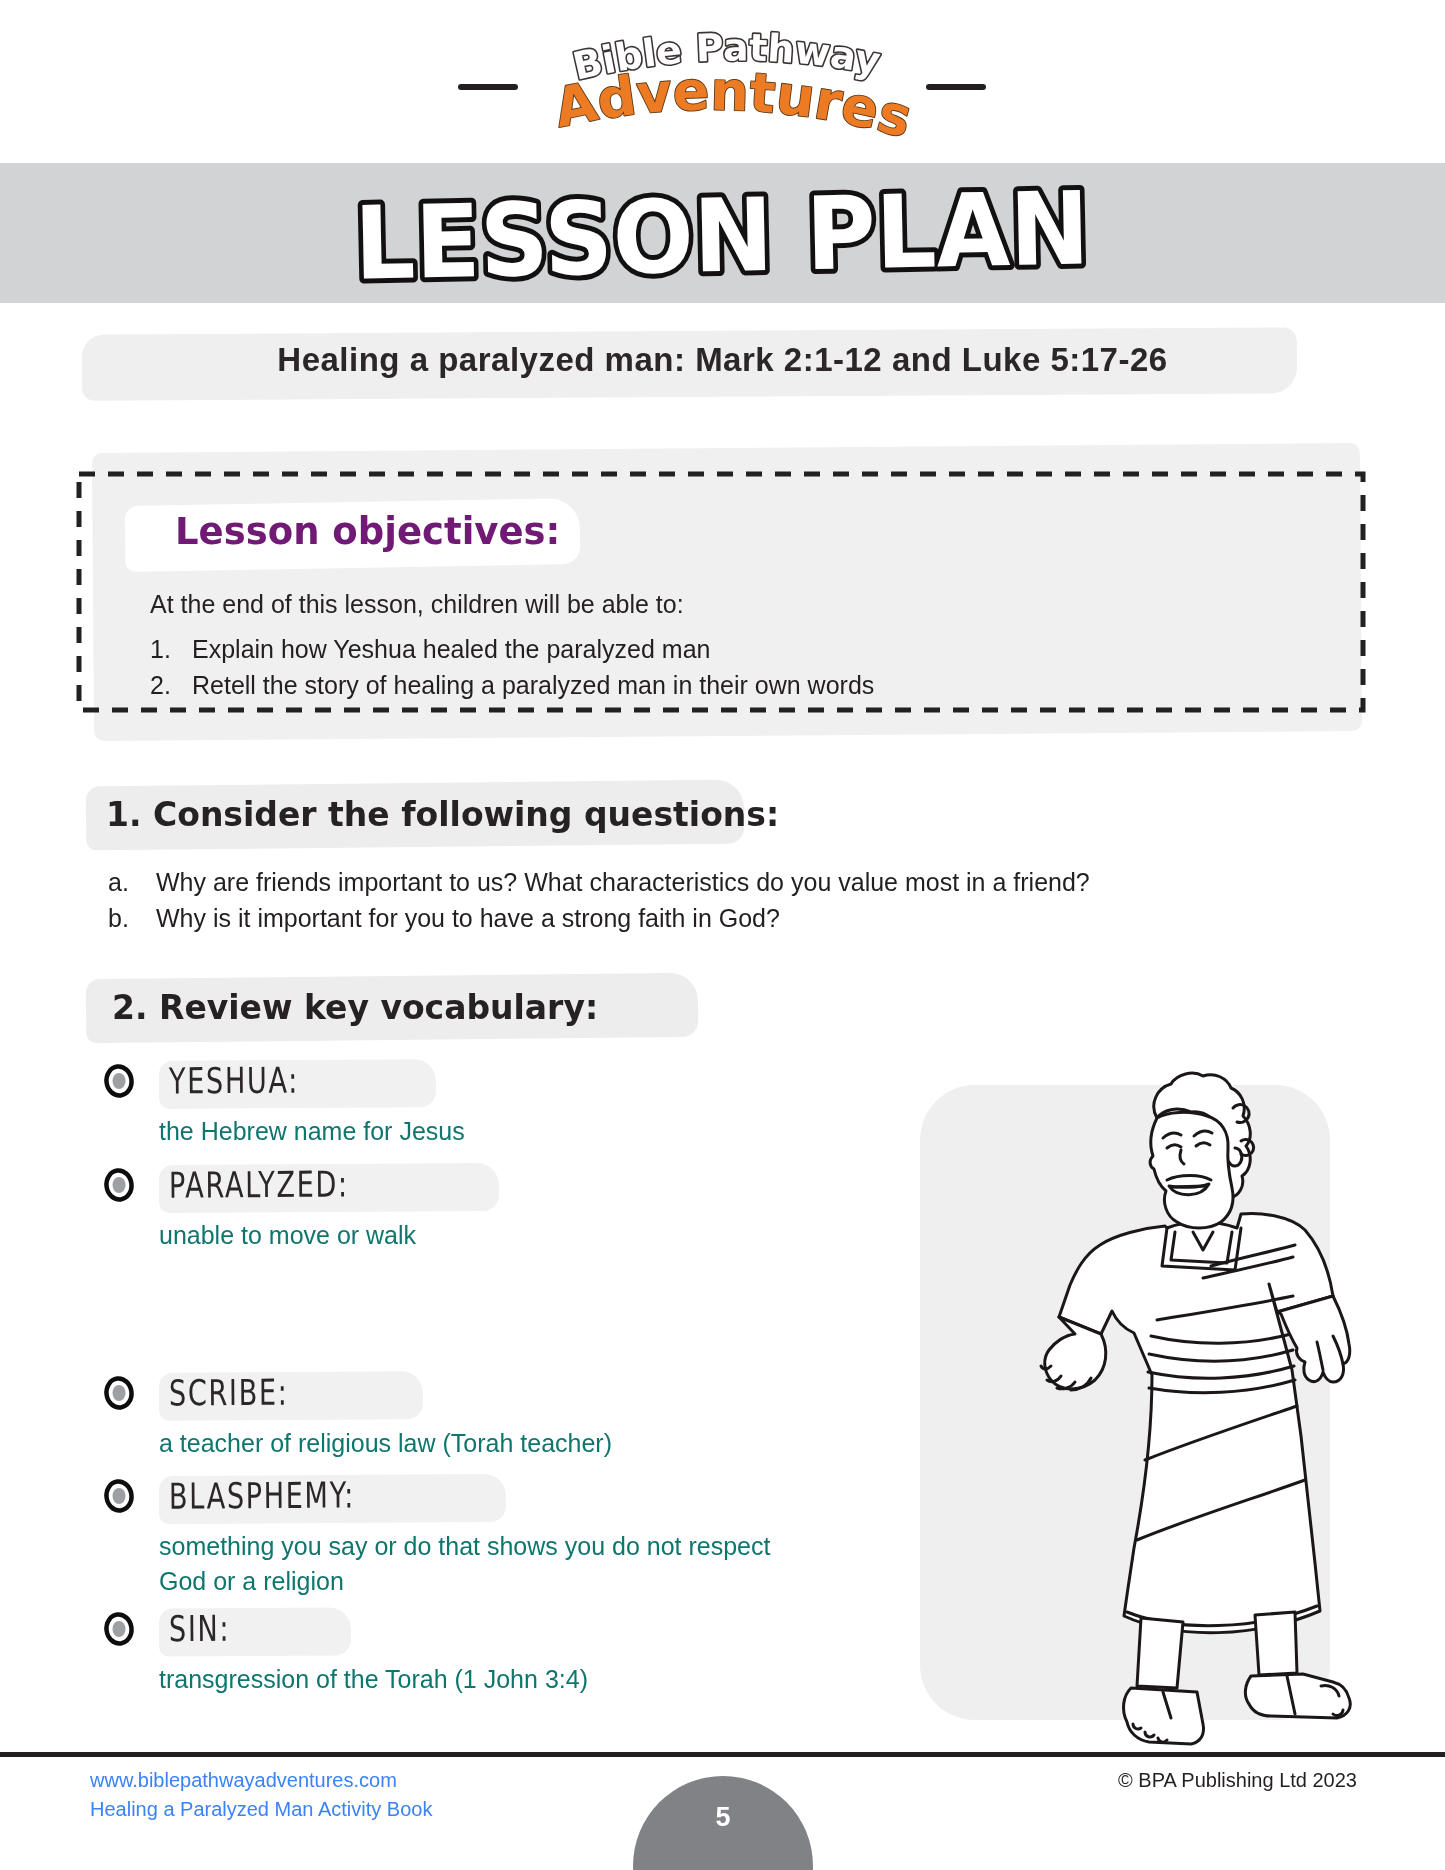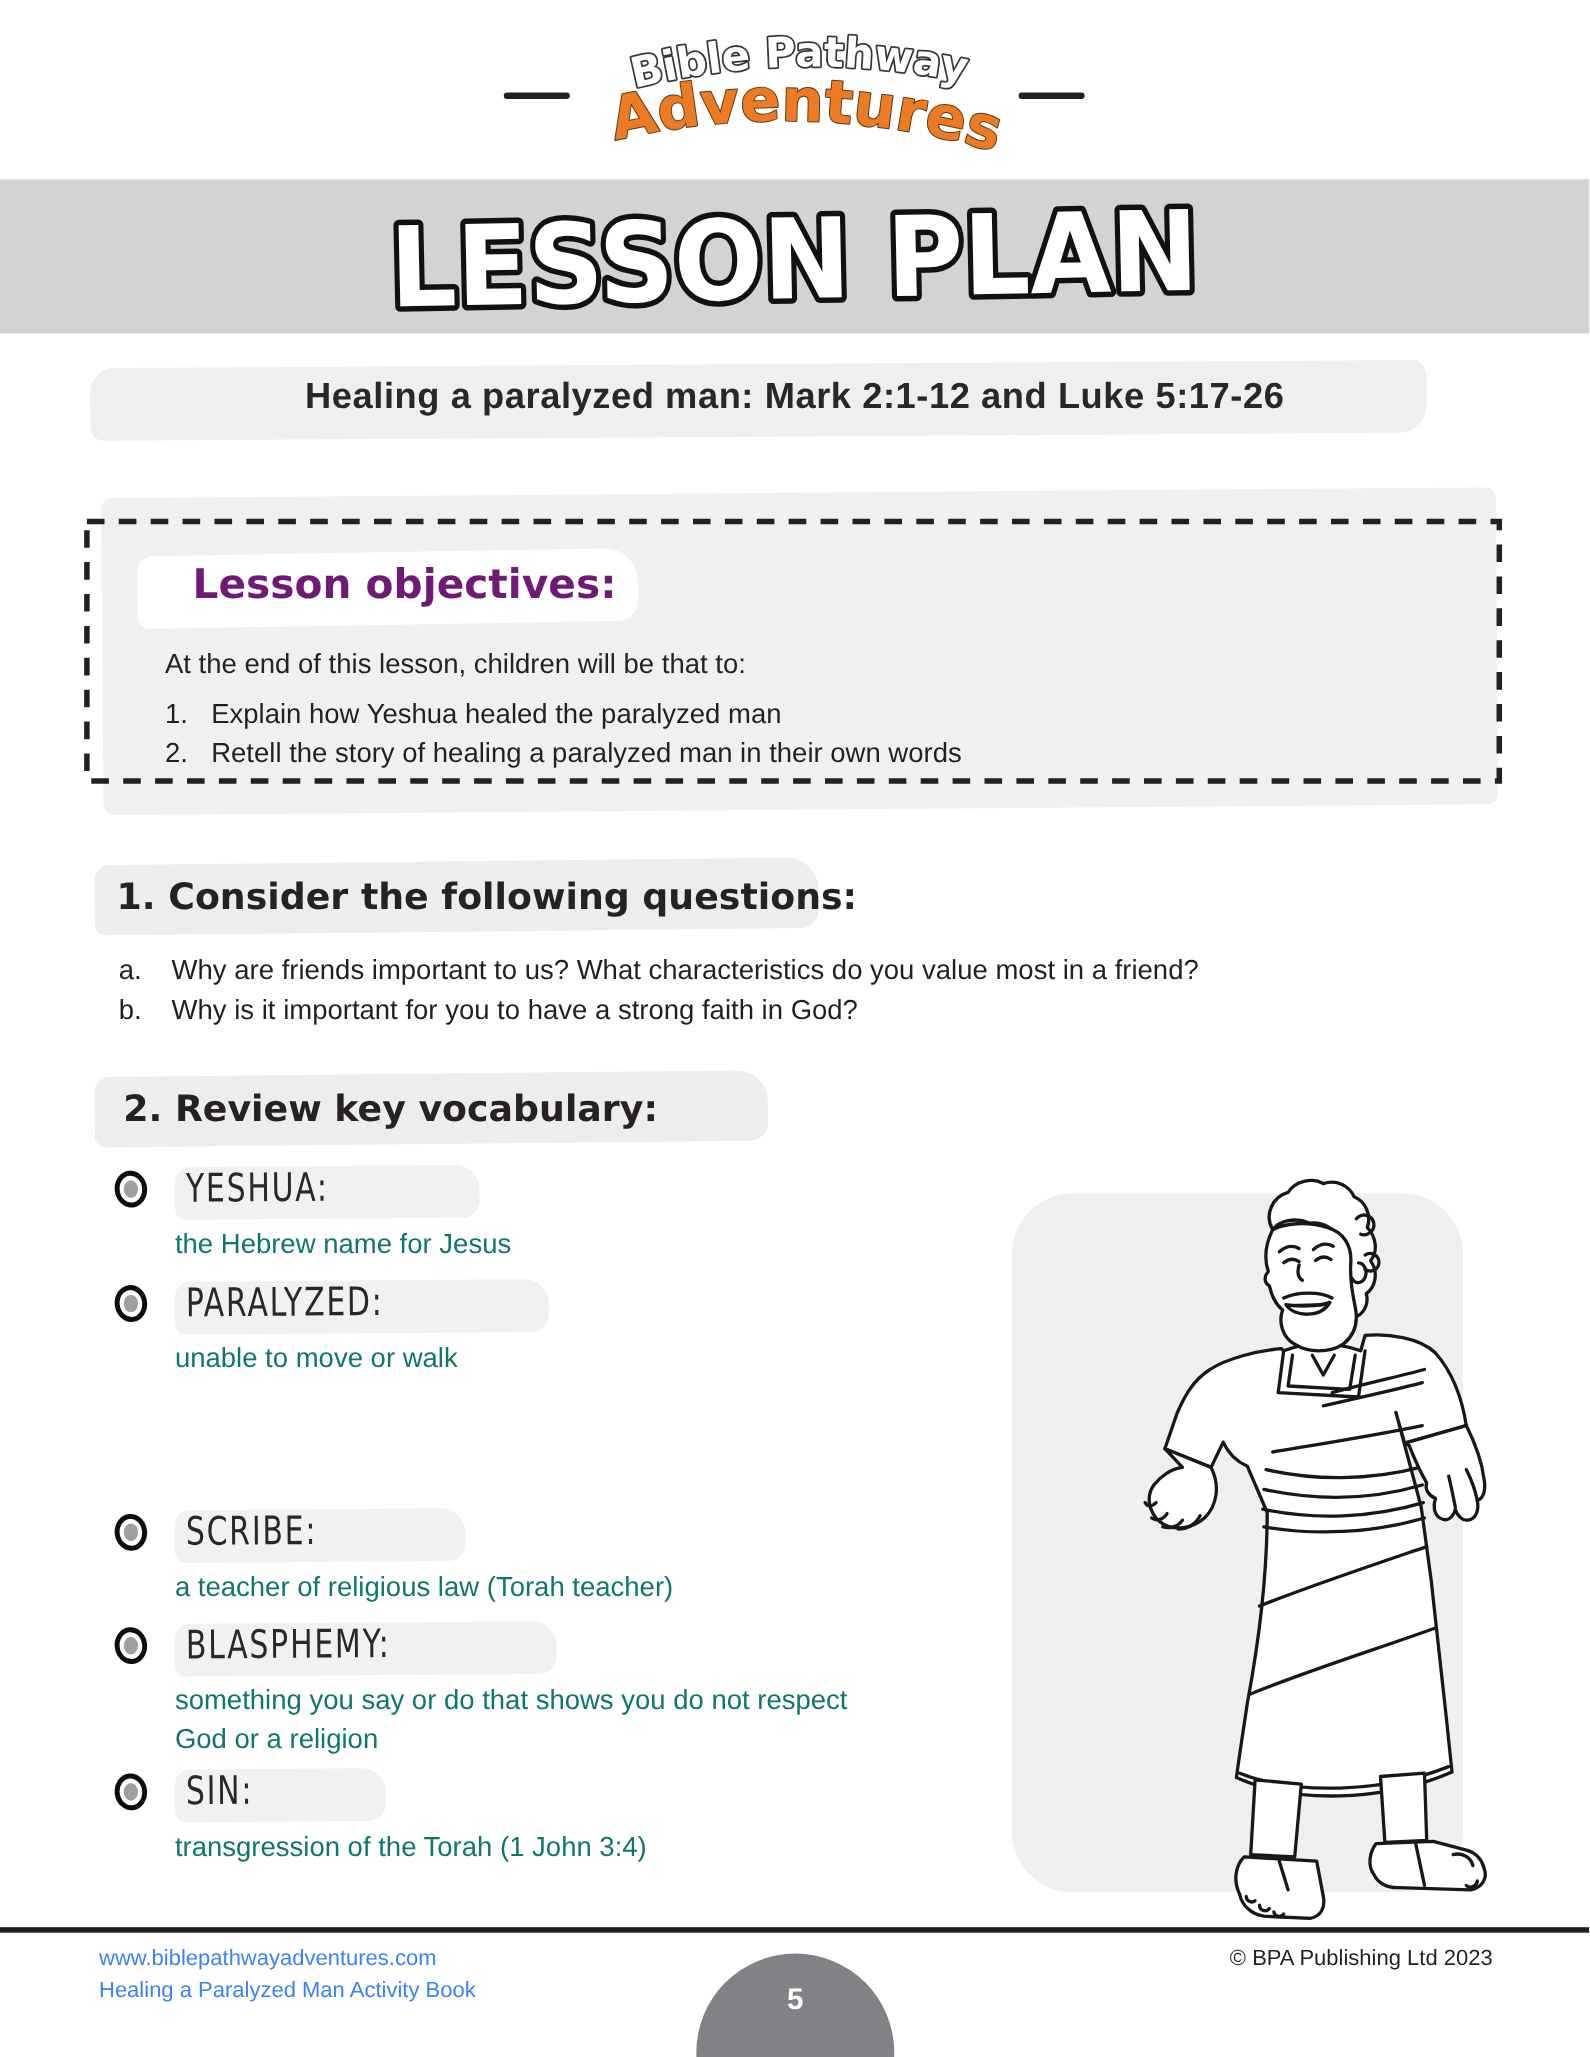--- a/index.html
+++ b/index.html
@@ -96,21 +96,21 @@
   <div class="subtitle-band"></div>
   <div class="subtitle-text">Healing a paralyzed man: Mark 2:1-12 and Luke 5:17-26</div>
 
   <div class="objectives">
     <div class="obj-wash"></div>
     <svg class="obj-border" viewBox="0 0 1292 244">
       <rect x="4" y="4" width="1284" height="236" fill="none" stroke="#232021" stroke-width="5" stroke-dasharray="16 13"></rect>
     </svg>
     <div class="obj-head-band"></div>
     <div class="obj-heading">Lesson objectives:</div>
-    <div class="obj-intro">At the end of this lesson, children will be that to:</div>
+    <div class="obj-intro">At the end of this lesson, children will be able to:</div>
     <div class="obj-list">
       <div class="obj-item">
         <span class="obj-num">1.</span>
         <span>Explain how Yeshua healed the paralyzed man</span>
       </div>
       <div class="obj-item">
         <span class="obj-num">2.</span>
         <span>Retell the story of healing a paralyzed man in their own words</span>
       </div>
     </div>

